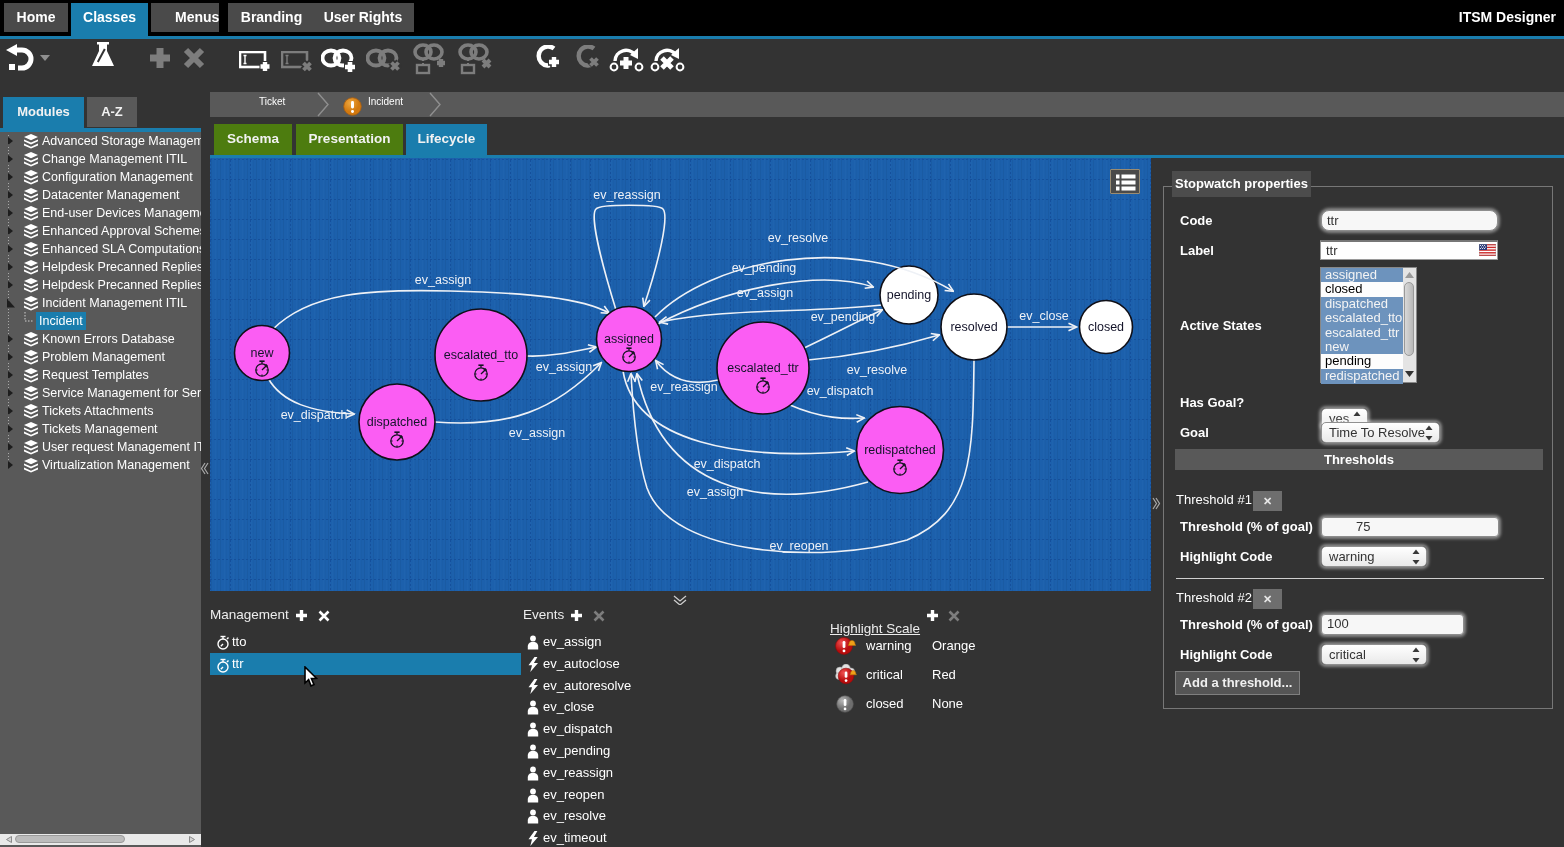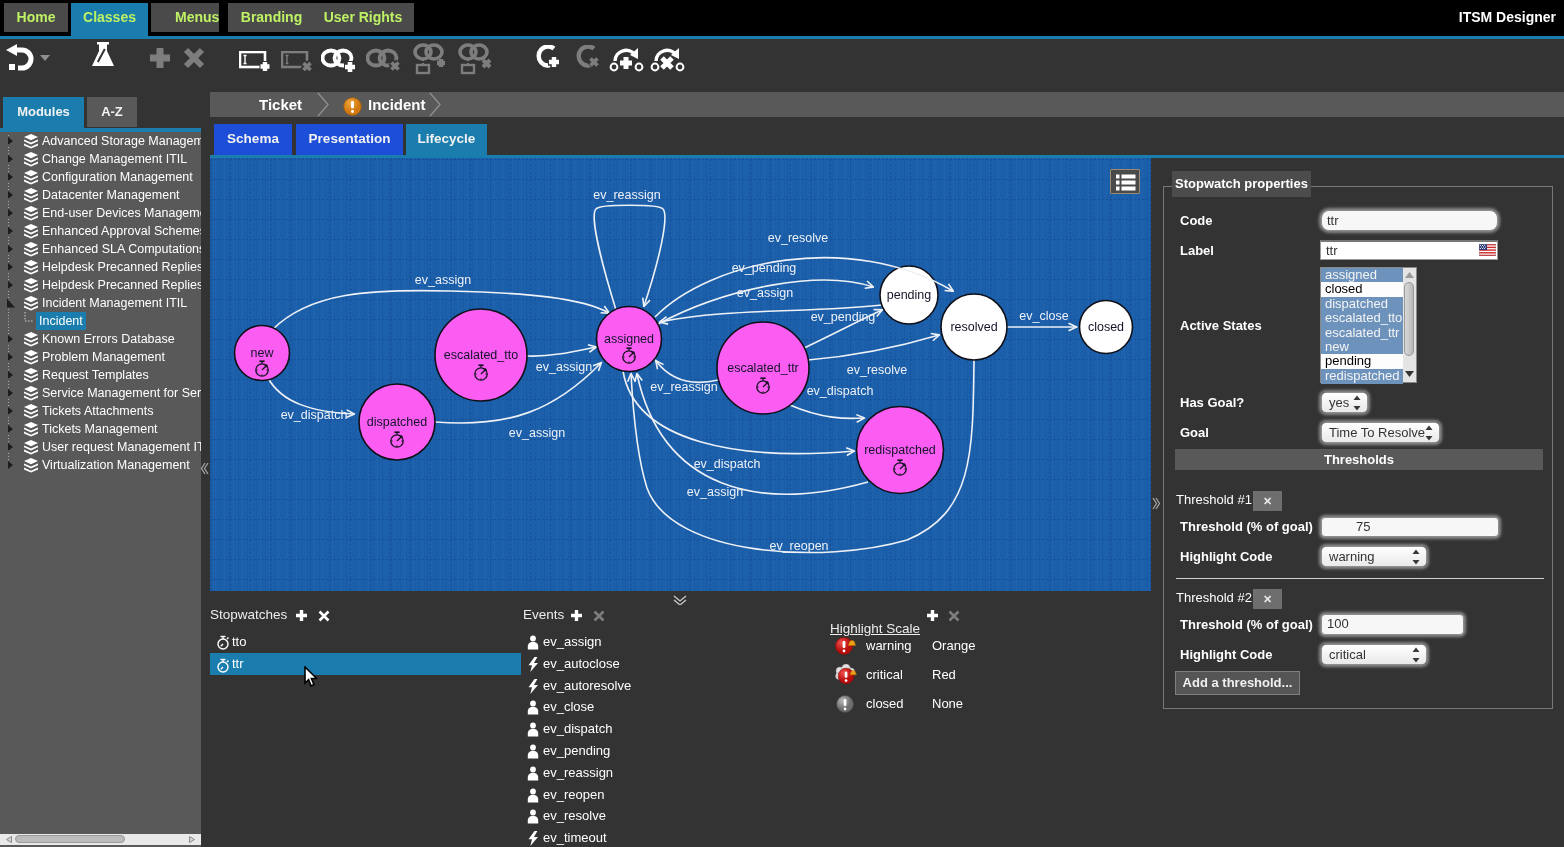--- a/index.html
+++ b/index.html
@@ -3,21 +3,21 @@
 <meta charset="utf-8">
 <style>
 * { margin:0; padding:0; box-sizing:border-box; }
 html,body { width:1564px; height:847px; background:#000; overflow:hidden; }
 body { font-family:"Liberation Sans", sans-serif; position:relative; }
 #app { position:absolute; left:0; top:0; width:1564px; height:847px; background:#333333; }
 .abs { position:absolute; }
 
 
 .topnav { position:absolute; left:0; top:0; width:1564px; height:36px; background:#000; }
-.topnav .tab { position:absolute; top:3px; height:29px; background:#4a4a4a; color:#bef264; font-weight:bold; font-size:14px; text-align:center; line-height:29px; }
+.topnav .tab { position:absolute; top:3px; height:29px; background:#4a4a4a; color:#ffffff; font-weight:bold; font-size:14px; text-align:center; line-height:29px; }
 .topnav .tab.active { background:#1a7dad; height:33px; }
 .brand { position:absolute; right:8px; top:9px; color:#fff; font-weight:bold; font-size:14px; }
 .blueline { position:absolute; left:0; top:36px; width:1564px; height:3px; background:#1a7dad; }
 
 
 .toolbar { position:absolute; left:0; top:39px; width:1564px; height:50px; background:#333; }
 
 
 .side-strip { position:absolute; left:0; top:89px; width:205px; height:758px; background:#333; }
 .side-tab { position:absolute; height:30px; background:#595959; color:#f2f2f2; font-weight:bold; font-size:13px; text-align:center; line-height:29px; top:97px; }
@@ -26,24 +26,24 @@
 .tree { position:absolute; left:0; top:132px; width:201px; height:715px; background:#595959; overflow:hidden; }
 .trow { position:absolute; left:0; width:260px; height:18px; color:#fff; font-size:12.5px; line-height:18px; white-space:nowrap; }
 .trow .arr { position:absolute; left:8px; top:5px; width:0; height:0; border-left:5px solid #1d1d1d; border-top:4px solid transparent; border-bottom:4px solid transparent; }
 .trow .lbl { position:absolute; left:42px; top:0; }
 .trow svg.layers { position:absolute; left:23px; top:1px; }
 .hscroll { position:absolute; left:0; top:834px; width:201px; height:11px; background:#e9e9e9; }
 .hthumb { position:absolute; left:15px; top:1px; width:110px; height:8px; background:#bcbcbc; border-radius:5px; border:1px solid #9a9a9a; }
 
 
 .breadcrumb { position:absolute; left:210px; top:92px; width:1354px; height:25px; background:#595959; color:#fff; }
-.bc-txt { position:absolute; top:4px; font-weight:bold; font-size:15px; }
-
-
-.ctab { position:absolute; top:124px; height:44px; background:#1d4ed8; color:#f2f2f2; font-weight:bold; font-size:13.5px; text-align:center; line-height:30px; }
+.bc-txt { position:absolute; top:4px; font-weight:normal; font-size:10px; }
+
+
+.ctab { position:absolute; top:124px; height:44px; background:#4d7c0f; color:#f2f2f2; font-weight:bold; font-size:13.5px; text-align:center; line-height:30px; }
 .ctab.active { background:#1a7dad; height:34px; }
 .ctabline { position:absolute; left:210px; top:155px; width:1354px; height:3px; background:#1a7dad; }
 
 
 .canvas { position:absolute; left:210px; top:158px; width:941px; height:433px; background:#1c60ac; overflow:hidden; }
 .listbtn { position:absolute; left:900px; top:11px; width:30px; height:25px; background:#4a4a4a; border:1px solid #9a8c72; border-radius:1px; }
 .vhandle { position:absolute; left:672px; top:591px; width:18px; height:10px; color:#ccc; }
 
 
 .bpanel-h { position:absolute; color:#ededed; font-size:13.5px; height:18px; line-height:18px; }
@@ -522,21 +522,21 @@
       </div>
   </div>
   <svg class="abs" style="left:1152px; top:496px;" width="9" height="15">
       <path d="M1,2 L4.5,7.5 L1,13 M4,2 L7.5,7.5 L4,13" stroke="#a8a8a8" stroke-width="1.2" fill="none"></path>
     </svg>
   <div class="vhandle"><svg width="18" height="10">
         <path d="M2,1 L8,6 L14,1 M2,5 L8,10 L14,5" stroke="#cccccc" stroke-width="1.3" fill="none"></path>
       </svg></div>
 
   <div id="bottom">
-    <div class="bpanel-h" style="left:210px;top:606px;">Stopwatches</div>
+    <div class="bpanel-h" style="left:210px;top:606px;">Management</div>
     <svg class="abs" style="left:295px;top:609px;" width="13" height="13">
         <path d="M6.5,1 V12 M1,6.5 H12" stroke="#fff" stroke-width="3.4"></path>
       </svg>
     <svg class="abs" style="left:318px;top:610px;" width="12" height="12">
         <path d="M1.5,1.5 L10.5,10.5 M10.5,1.5 L1.5,10.5" stroke="#fff" stroke-width="2.6"></path>
       </svg>
     <svg class="abs" style="left:216px;top:635px;" width="14" height="15" viewBox="0 0 14 15">
         <g stroke="#fff" stroke-width="1.4" fill="none">
           <circle cx="7" cy="9" r="5"></circle>
           <line x1="7" y1="2" x2="7" y2="4"></line>
@@ -710,21 +710,21 @@
           <svg width="9" height="7" style="position:absolute;left:2px;top:4px;">
             <polygon points="0,6 4.5,0 9,6" fill="#9a9a9a"></polygon>
           </svg>
           <div style="position:absolute;left:1px;top:14px;width:10px;height:74px;background:linear-gradient(90deg,#d8d8d8,#b8b8b8);border:1px solid #999;border-radius:5px;"></div>
           <svg width="9" height="7" style="position:absolute;left:2px;bottom:4px;">
             <polygon points="0,0 9,0 4.5,6" fill="#333"></polygon>
           </svg>
         </div>
       </div>
     <div class="rp-label" style="left:1180px;top:395px;">Has Goal?</div>
-    <div class="sel" style="left:1321px;top:392px;width:47px;height:21px;">yes<svg class="spin" width="8" height="16">
+    <div class="sel" style="left:1321px;top:408px;width:47px;height:21px;">yes<svg class="spin" width="8" height="16">
           <polygon points="0.5,5 4,0.5 7.5,5" fill="#383838"></polygon>
           <polygon points="0.5,11 7.5,11 4,15.5" fill="#383838"></polygon>
         </svg></div>
     <div class="rp-label" style="left:1180px;top:425px;">Goal</div>
     <div class="sel" style="left:1321px;top:422px;width:119px;height:21px;">Time To Resolve<svg class="spin" width="8" height="16">
           <polygon points="0.5,5 4,0.5 7.5,5" fill="#383838"></polygon>
           <polygon points="0.5,11 7.5,11 4,15.5" fill="#383838"></polygon>
         </svg></div>
     <div class="thbar">Thresholds</div>
     <div class="rp-label-n" style="left:1176px;top:492px;">Threshold #1</div>

